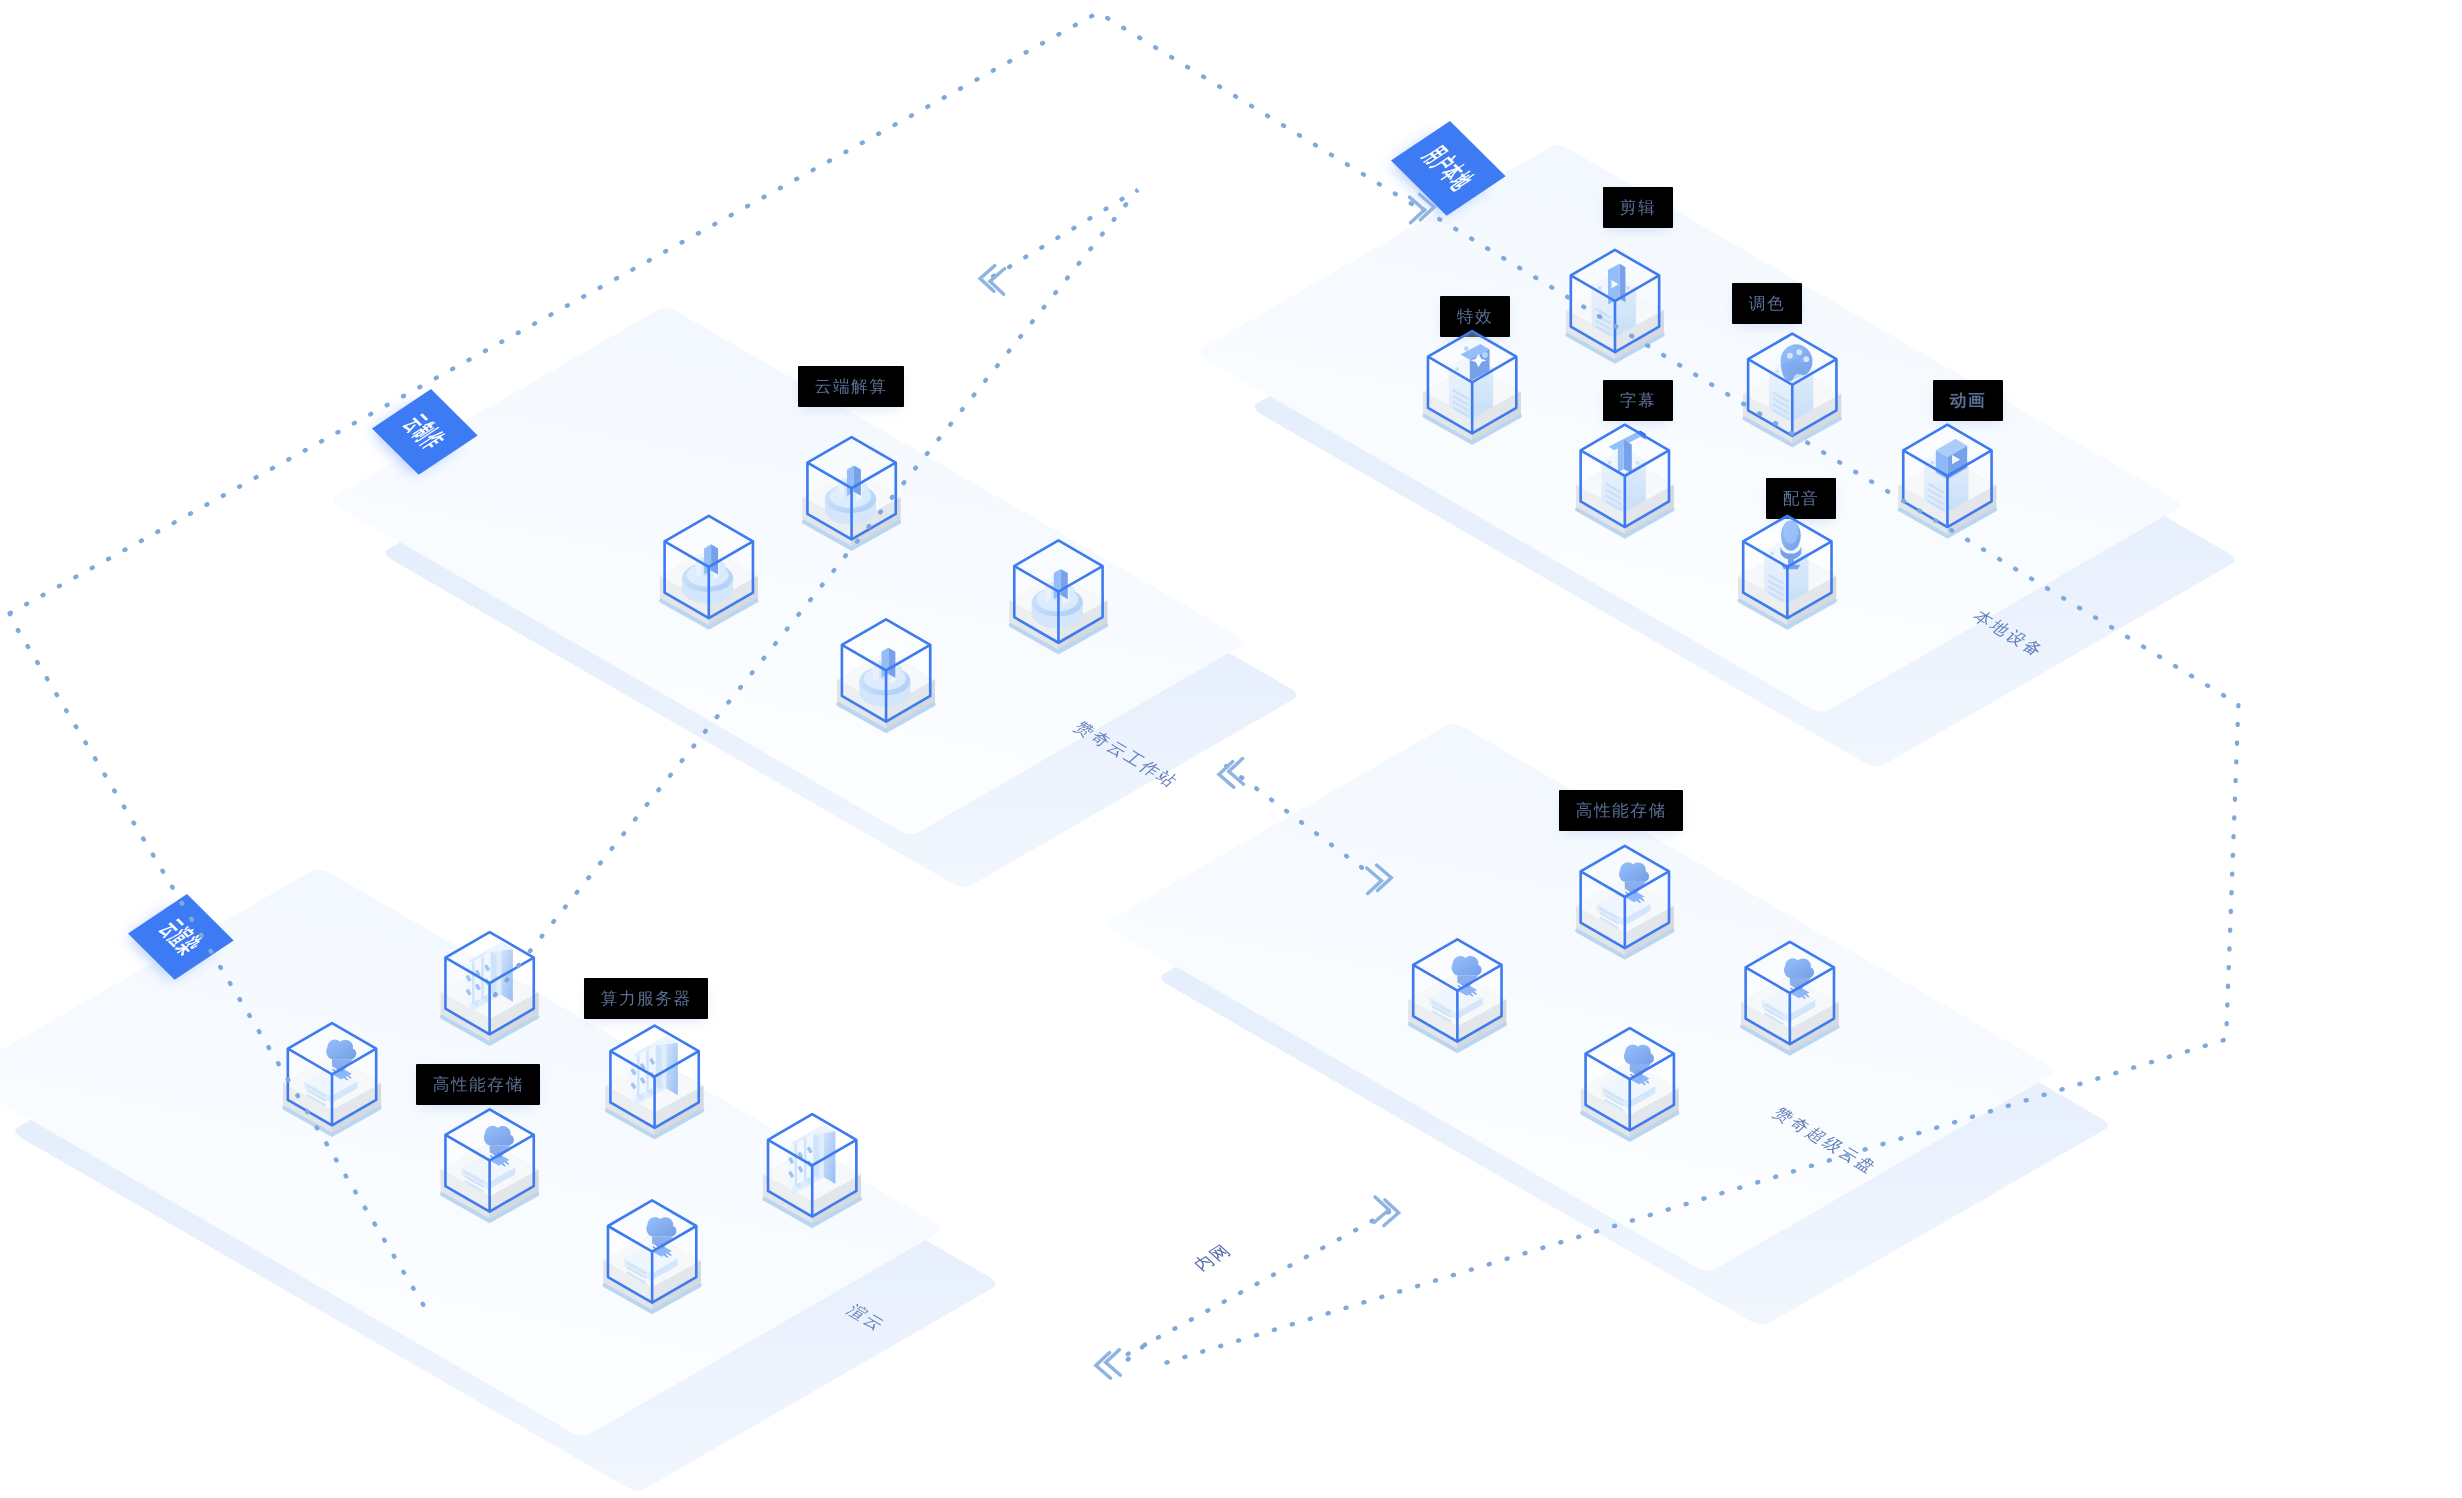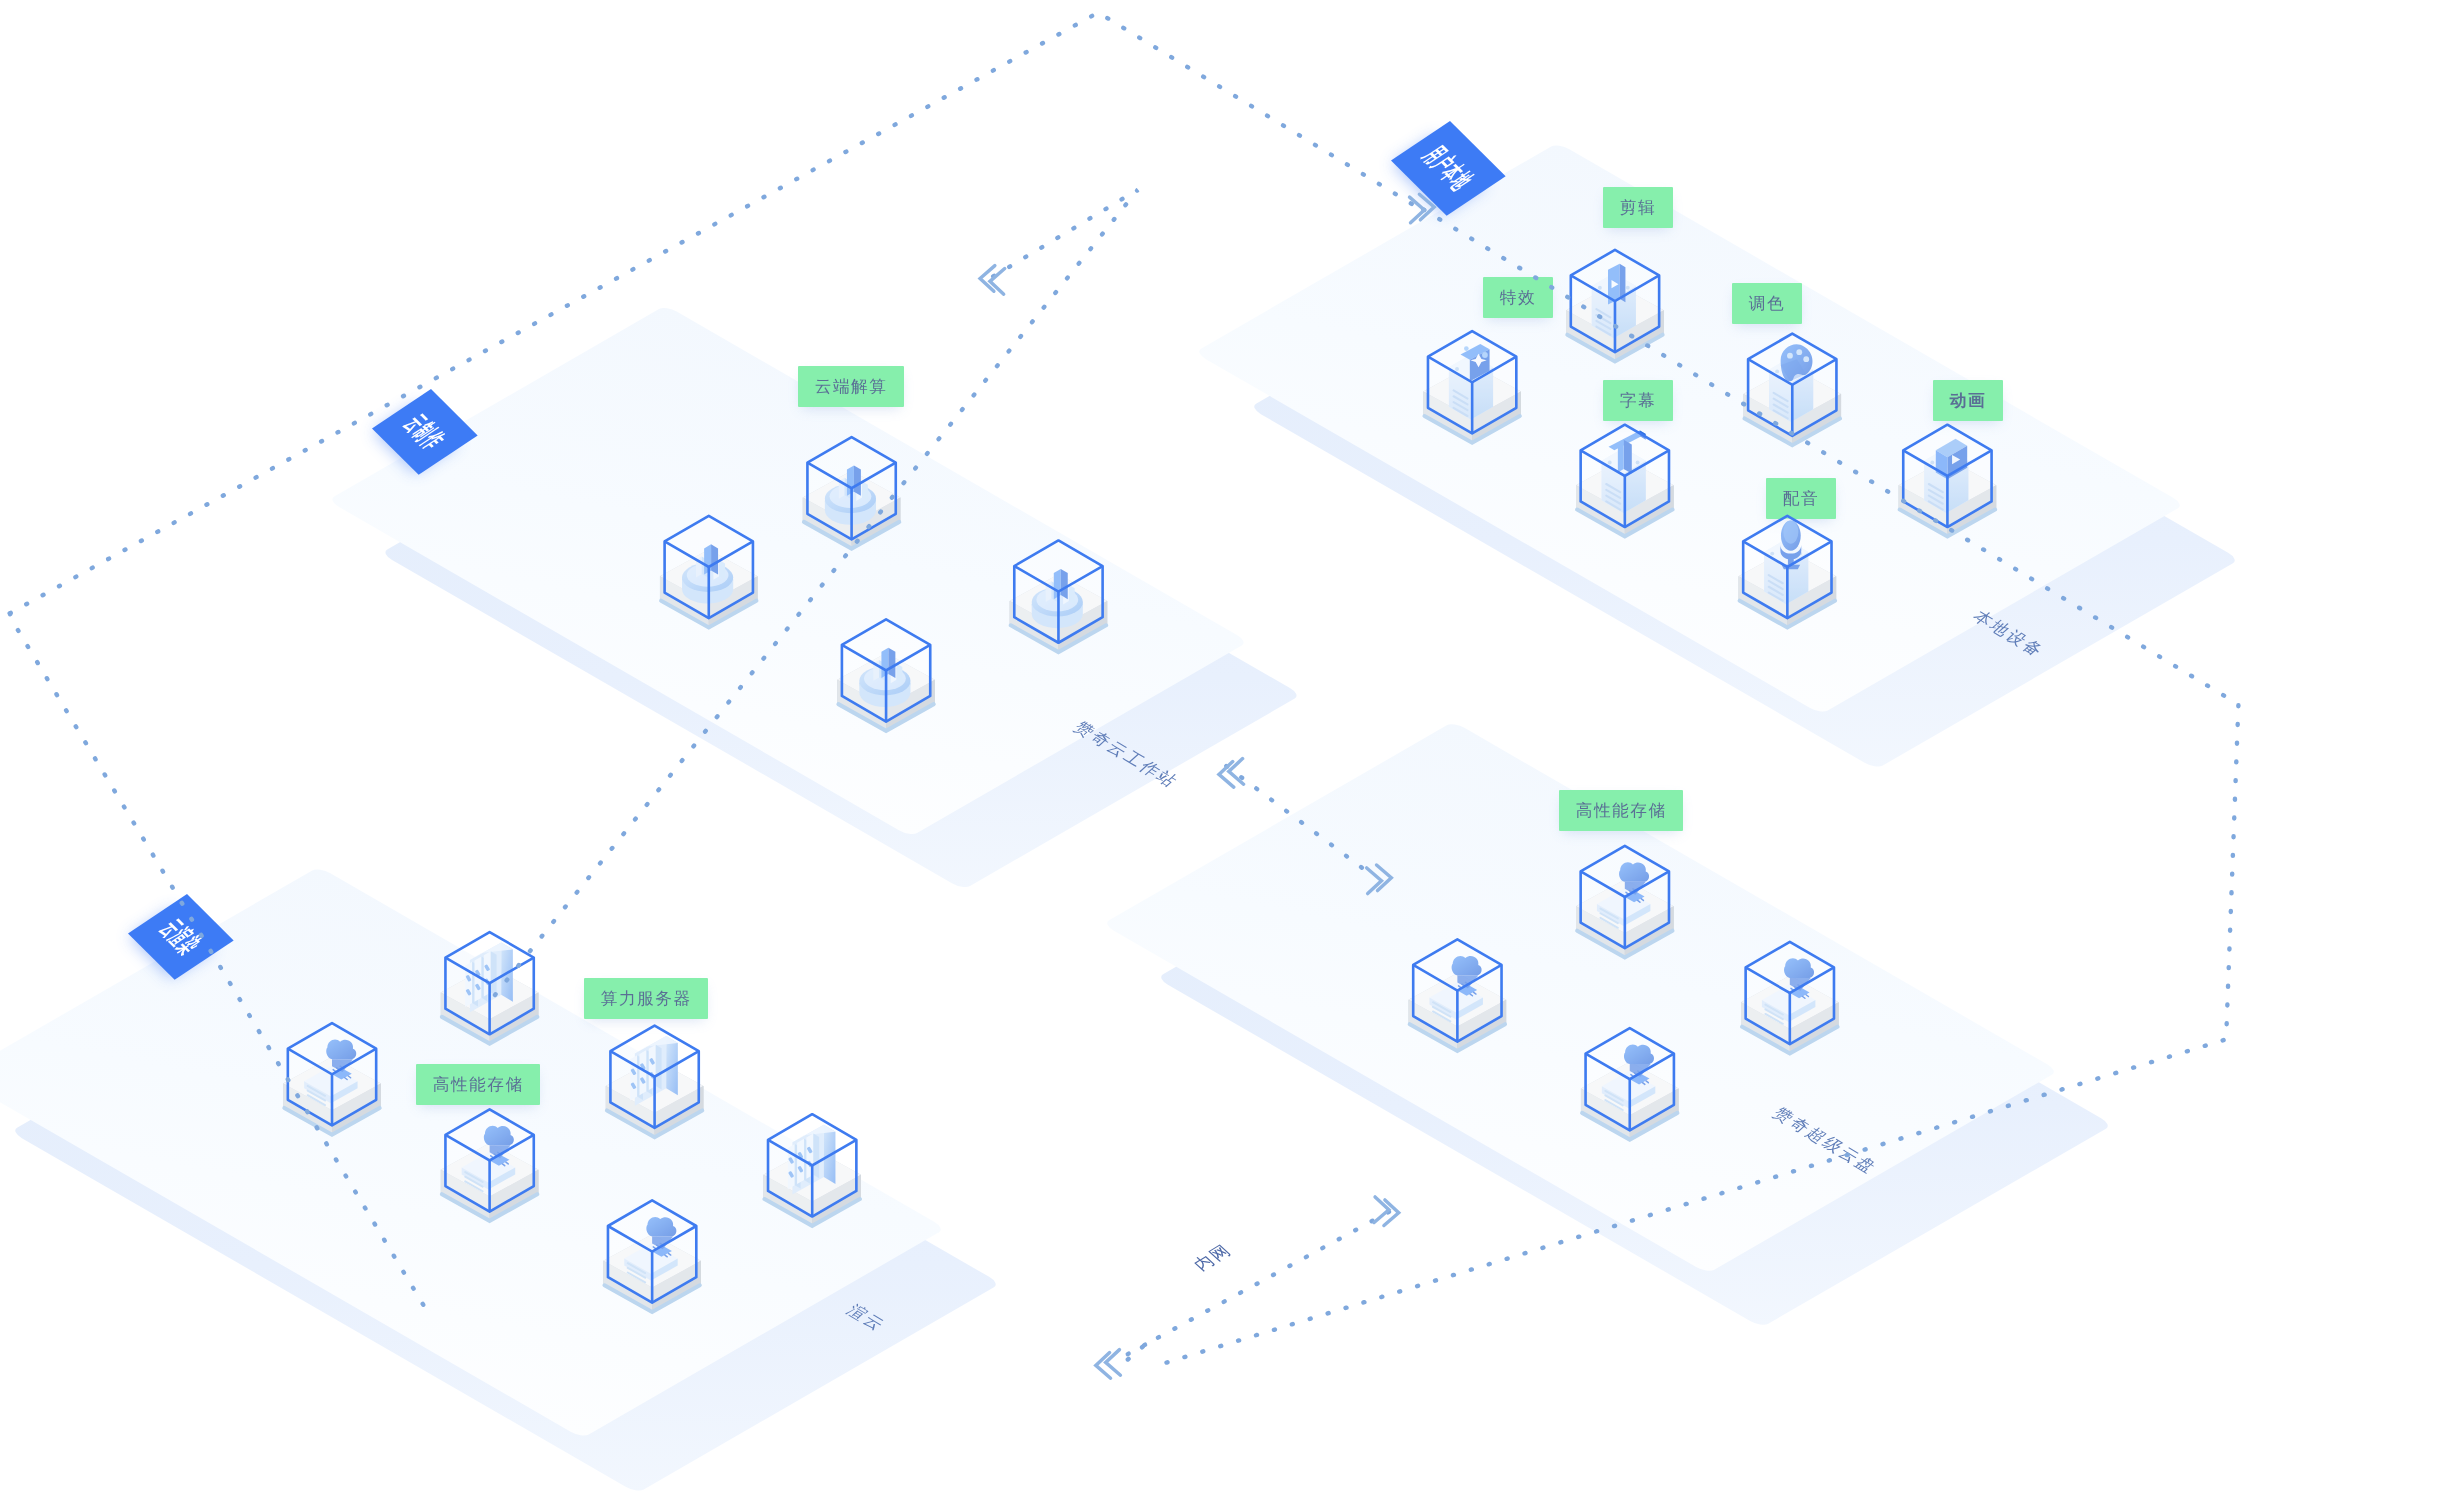--- a/index.html
+++ b/index.html
@@ -18,21 +18,21 @@
   .panel .face{
     position:absolute;left:0;top:0;
     border-radius:12.8px;
     transform:rotate(45deg) skew(-15deg,-15deg) scale(1,.58);
   }
   .panel .top{background:linear-gradient(140deg,#f3f8fe 0%,#f7fbff 45%,#fdfeff 100%);}
   .panel .edge{background:linear-gradient(120deg,#e2ecfb 0%,#e8f0fd 60%,#f2f7fe 100%);}
 
   
   .chip{
-    position:absolute;background:#86efac;
+    position:absolute;background:#000000;
     color:#5a6f95;
     font-size:16.7px;letter-spacing:1.5px;
     padding:8.9px 16.7px;white-space:nowrap;
     box-shadow:0 4.9px 12.8px -3.9px rgba(125,160,215,.30);
     border-radius:1px;
   }
 
   
   .ribbon{
     position:absolute;background:#3d7bf5;color:#fff;
@@ -389,21 +389,21 @@
           <use href="#pedestal" x="0" y="64"></use>
           <use href="#gl-cloudchip" x="6" y="-6"></use>
           <use href="#wirecube" x="8" y="6"></use>
         </g>
       </g>
   </svg>
 
   <div class="chip" style="left:798px;top:366px;">云端解算</div>
 
   <div class="chip" style="left:1603px;top:187px;">剪辑</div>
-  <div class="chip" style="left:1440px;top:277px;margin-left:43px;">特效</div>
+  <div class="chip" style="left:1440px;top:296px;">特效</div>
   <div class="chip" style="left:1732px;top:283px;">调色</div>
   <div class="chip" style="left:1603px;top:380px;text-align:right;">字幕</div>
   <div class="chip" style="left:1933px;top:380px;font-weight:bold;">动画</div>
   <div class="chip" style="left:1766px;top:478px;text-align:center;">配音</div>
 
   <div class="chip" style="left:584px;top:978px;">算力服务器</div>
   <div class="chip" style="left:416px;top:1064px;">高性能存储</div>
 
   <div class="chip" style="left:1559px;top:790px;">高性能存储</div>
 

